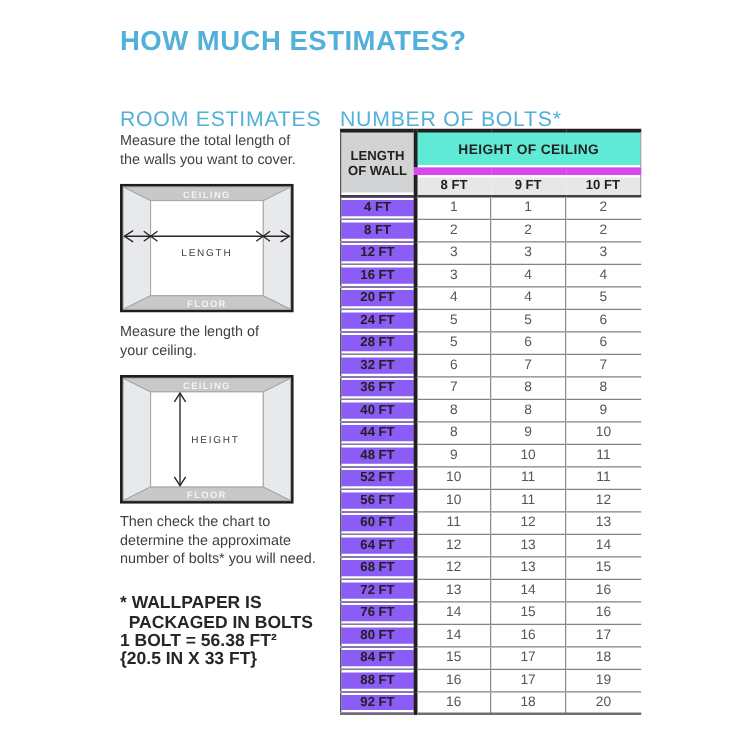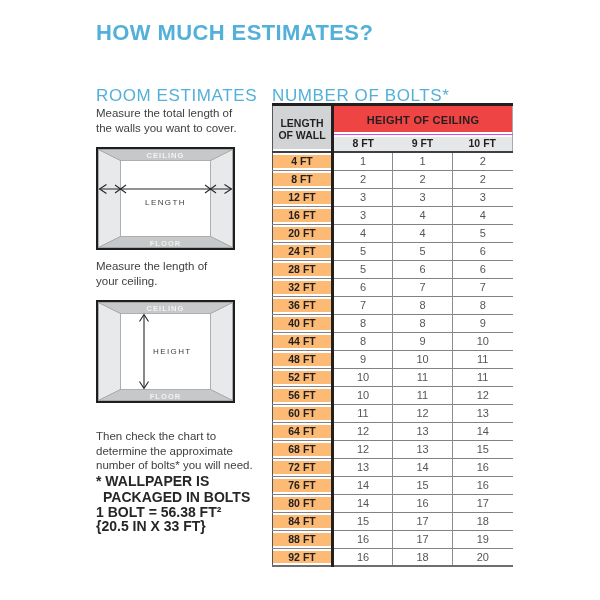--- a/index.html
+++ b/index.html
@@ -62,36 +62,36 @@
   .bolts-table col { width:60px; }
   .corner {
     background:#d1d3d4; color:#231f20;
     font-size:10.5px; font-weight:bold; line-height:12px;
     border-right:3px solid #231f20;
     border-bottom:2px solid #3f3f41;
     box-shadow:inset 0 -2px 0 #ffffff;
   }
   .corner span { display:block; }
   .hoc {
-    height:28px; background:#ef4444; color:#231f20;
+    height:28px; background:#5eead4; color:#231f20;
     font-size:11px; font-weight:bold; letter-spacing:0.3px;
-    border-bottom:1px solid #d946ef;
+    border-bottom:6px solid #d946ef;
     border-right:1px solid #a7a9ac;
     box-shadow:inset 0 -2px 0 #ffffff;
   }
   .sub {
     height:16px; background:#e6e7e8; color:#231f20;
     font-size:10.5px; font-weight:bold;
     border-bottom:2px solid #3f3f41;
     box-shadow:inset 0 2px 0 #ffffff;
   }
   .sub:last-child { border-right:1px solid #a7a9ac; }
   .bolts-table tbody tr { height:18px; }
   .rowlabel {
-    background:#fdba74; color:#232021;
+    background:#8b5cf6; color:#232021;
     font-size:10.5px; font-weight:bold;
     border-right:3px solid #231f20;
     border-top:1px solid #808285;
     box-shadow:inset 0 2px 0 #ffffff, inset 0 -2px 0 #ffffff;
   }
   .val {
     font-size:11px; color:#545659;
     border-top:1px solid #808285;
   }
   .val.sep { border-left:1px solid #8a8c8f; }
@@ -148,21 +148,21 @@
     <text x="69.5" y="11" class="band-label">CEILING</text>
     <text x="69.5" y="98.5" class="band-label">FLOOR</text>
     <g stroke="#27272a" stroke-width="1.1" fill="none">
       <line x1="48" y1="15" x2="48" y2="88"></line>
       <polyline points="43.5,21.5 48,14.5 52.5,21.5"></polyline>
       <polyline points="43.5,81.5 48,88.5 52.5,81.5"></polyline>
     </g>
     <text x="57" y="54" class="dim-label start">HEIGHT</text>
   </svg>
 
-  <p class="para" style="top:429px">
+  <p class="para" style="top:411px">
     <span>Then check the chart to</span>
     <span>determine the approximate</span>
     <span>number of bolts* you will need.</span>
   </p>
 
   <p class="footnote" style="top:474px">
     <span>* WALLPAPER IS</span>
     <span class="indent">PACKAGED IN BOLTS</span>
   </p>
 

